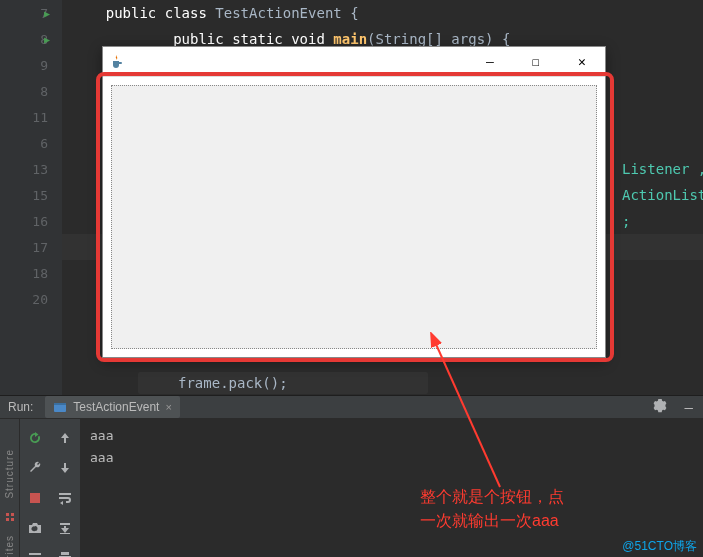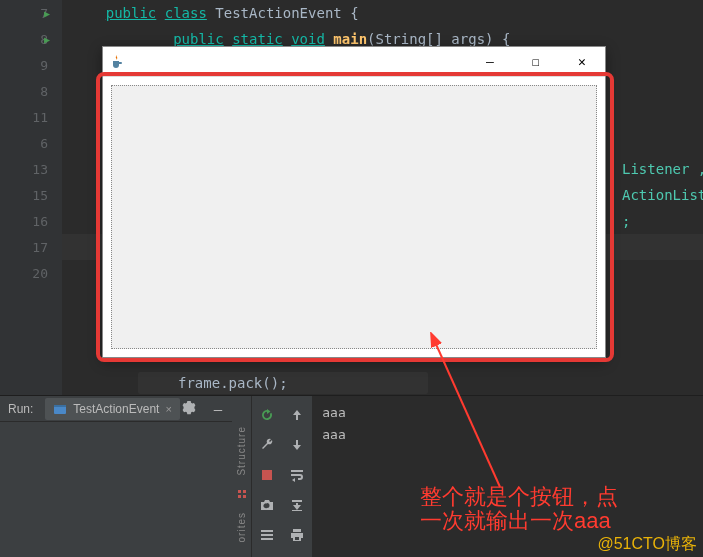--- a/index.html
+++ b/index.html
@@ -6,42 +6,42 @@
   html, body { width: 703px; height: 557px; overflow: hidden; font-family: "Consolas", "Menlo", monospace; background: #2b2b2b; }
   .root { position: relative; width: 703px; height: 557px; background: #2b2b2b; color: #a9b7c6; }
 
   
   .editor { position: absolute; left: 0; top: 0; right: 0; height: 395px; background: #2b2b2b; display: flex; }
   .gutter { width: 62px; background: #313335; padding-top: 0; }
   .gutter .row { height: 26px; display: flex; align-items: center; justify-content: flex-end; padding-right: 14px; color: #606366; font-size: 13px; position: relative; }
   .gutter .row .run-icon { position: absolute; left: 44px; color: #499c54; font-size: 10px; }
   .code { flex: 1; padding-top: 0; font-size: 14px; line-height: 26px; white-space: pre; overflow: hidden; }
   .code .line { height: 26px; padding-left: 10px; }
-  .kw { color: #14b8a6; text-decoration: underline; }
+  .kw { color: #ffffff; }
   .cls { color: #a9b7c6; }
   .mth { color: #ffc66d; font-weight: bold; }
   .pln { color: #a9b7c6; }
   .current-line { background: #323232; }
 
   .code-hilite-tail { position: absolute; left: 622px; top: 156px; color: #4ec9b0; font-size: 14px; line-height: 26px; }
   .code-hilite-tail div { height: 26px; }
 
   
   .jwin { position: absolute; left: 102px; top: 46px; width: 504px; height: 312px; background: #fff; border: 1px solid #888; box-shadow: 0 4px 12px rgba(0,0,0,0.4); }
   .jtitlebar { height: 30px; display: flex; align-items: center; background: #fff; border-bottom: 1px solid #ddd; }
   .jicon { width: 16px; height: 16px; margin-left: 6px; display:flex; align-items:center; justify-content:center; }
   .jicon svg { width:16px; height:16px; }
   .jcontrols { margin-left: auto; display: flex; height: 100%; }
   .jcontrols .ctl { width: 46px; display: flex; align-items: center; justify-content: center; color: #000; font-size: 13px; cursor: default; }
   .jcontent { position: absolute; left: 8px; top: 38px; right: 8px; bottom: 8px; background: #f0f0f0; border: 1px dotted #888; }
 
   .red-outline { position: absolute; left: 96px; top: 72px; width: 518px; height: 290px; border: 4px solid #e53935; border-radius: 8px; pointer-events: none; }
 
   
-  .runpanel { position: absolute; left: 0; top: 395px; right: 0; bottom: 0; background: #3c3f41; border-top: 1px solid #1e1e1e; display: flex; }
+  .runpanel { position: absolute; left: 0; top: 395px; right: 0; bottom: 0; background: #3c3f41; border-top: 1px solid #1e1e1e; display: flex; flex-direction: column; }
   .runheader { height: 26px; display: flex; align-items: center; padding-left: 8px; border-bottom: 1px solid #2b2b2b; }
   .runheader .label { color: #bbb; font-size: 12px; font-family: sans-serif; margin-right: 12px; }
   .runheader .tab { display: flex; align-items: center; background: #4e5254; height: 22px; padding: 0 8px; border-radius: 2px; color: #bbb; font-size: 12px; font-family: sans-serif; gap: 6px; }
   .runheader .tab .close { color: #999; font-size: 11px; }
   .runheader .tab .tabicon { width:14px; height:14px; display:flex; align-items:center; justify-content:center; }
   .runheader .gear { margin-left: auto; margin-right: 18px; color: #bbb; }
   .runheader .minus { margin-right: 10px; color: #bbb; font-size: 14px; }
 
   .runbody { flex: 1; display: flex; }
   .leftstrip { width: 20px; background: #3c3f41; border-right: 1px solid #2b2b2b; display: flex; flex-direction: column; align-items: center; gap: 14px; padding-top: 30px; color: #888; font-size: 10px; font-family: sans-serif; }
@@ -52,44 +52,45 @@
   .toolbtn { width: 22px; height: 22px; display: flex; align-items: center; justify-content: center; color: #afb1b3; cursor: pointer; }
   .toolbtn svg { width: 16px; height: 16px; }
   .toolbtn.green svg { fill: #499c54; }
   .toolbtn.red svg { fill: #c75450; }
   .toolbtn.gray svg { fill: #afb1b3; }
 
   .console { flex: 1; background: #2b2b2b; color: #bbb; font-size: 13px; line-height: 22px; padding: 6px 10px; white-space: pre; }
   .console .path { color: #808080; }
 
   
-  .annotation { position: absolute; left: 420px; top: 485px; color: #ff3b30; font-size: 22px; font-family: "Microsoft YaHei", sans-serif; line-height: 24px; }
+  .annotation { position: absolute; left: 420px; top: 485px; color: #ff3b30; font-size: 16px; font-family: "Microsoft YaHei", sans-serif; line-height: 24px; }
   .arrow-svg { position: absolute; left: 425px; top: 332px; pointer-events: none; }
 
-  .watermark { position: absolute; right: 6px; bottom: 2px; color: #eab308; font-size: 16px; font-family: sans-serif; }
+  .watermark { position: absolute; right: 6px; bottom: 2px; color: #0ea5e9; font-size: 12px; font-family: sans-serif; }
 
   .part-visible { position: absolute; left: 138px; top: 372px; height: 22px; width: 290px; background: #323232; border-radius: 2px; display:flex; align-items:center; padding-left: 40px; color:#a9b7c6; font-size:14px; font-family: "Consolas", monospace;}
 </style>
 </head>
 <body>
 
 <div class="root">
 
   <div class="editor">
     <div class="gutter" id="gutter">
         <div class="row">7<span class="run-icon">▶</span></div>
         <div class="row">8<span class="run-icon">▶</span></div>
         <div class="row">9</div>
         <div class="row">8</div>
         <div class="row">11</div>
         <div class="row">6</div>
         <div class="row">13</div>
         <div class="row">15</div>
         <div class="row">16</div>
         <div class="row">17</div>
+        <div class="row">18</div>
         <div class="row">20</div>
       </div>
     <div class="code" id="code"><div class="line"><span>    </span><span class="kw">public</span><span class="pln"> </span><span class="kw">class</span><span class="pln"> </span><span class="cls">TestActionEvent</span><span class="pln"> {</span></div><div class="line"><span>            </span><span class="kw">public</span><span class="pln"> </span><span class="kw">static</span><span class="pln"> </span><span class="kw">void</span><span class="pln"> </span><span class="mth">main</span><span class="pln">(</span><span class="cls">String</span><span class="pln">[] args) {</span></div><div class="line"><span></span></div><div class="line"><span></span></div><div class="line"><span></span></div><div class="line"><span></span></div><div class="line"><span></span></div><div class="line"><span></span></div><div class="line"><span></span></div><div class="line current-line"><span></span></div><div class="line"><span></span></div><div class="line"><span></span></div><div class="line"><span>                    </span><span class="pln">frame.pack();</span></div></div>
   </div>
 
   <div class="code-hilite-tail" id="tail">
       <div>Listener ,</div>
       <div>ActionList</div>
       <div>;</div>
     </div>

